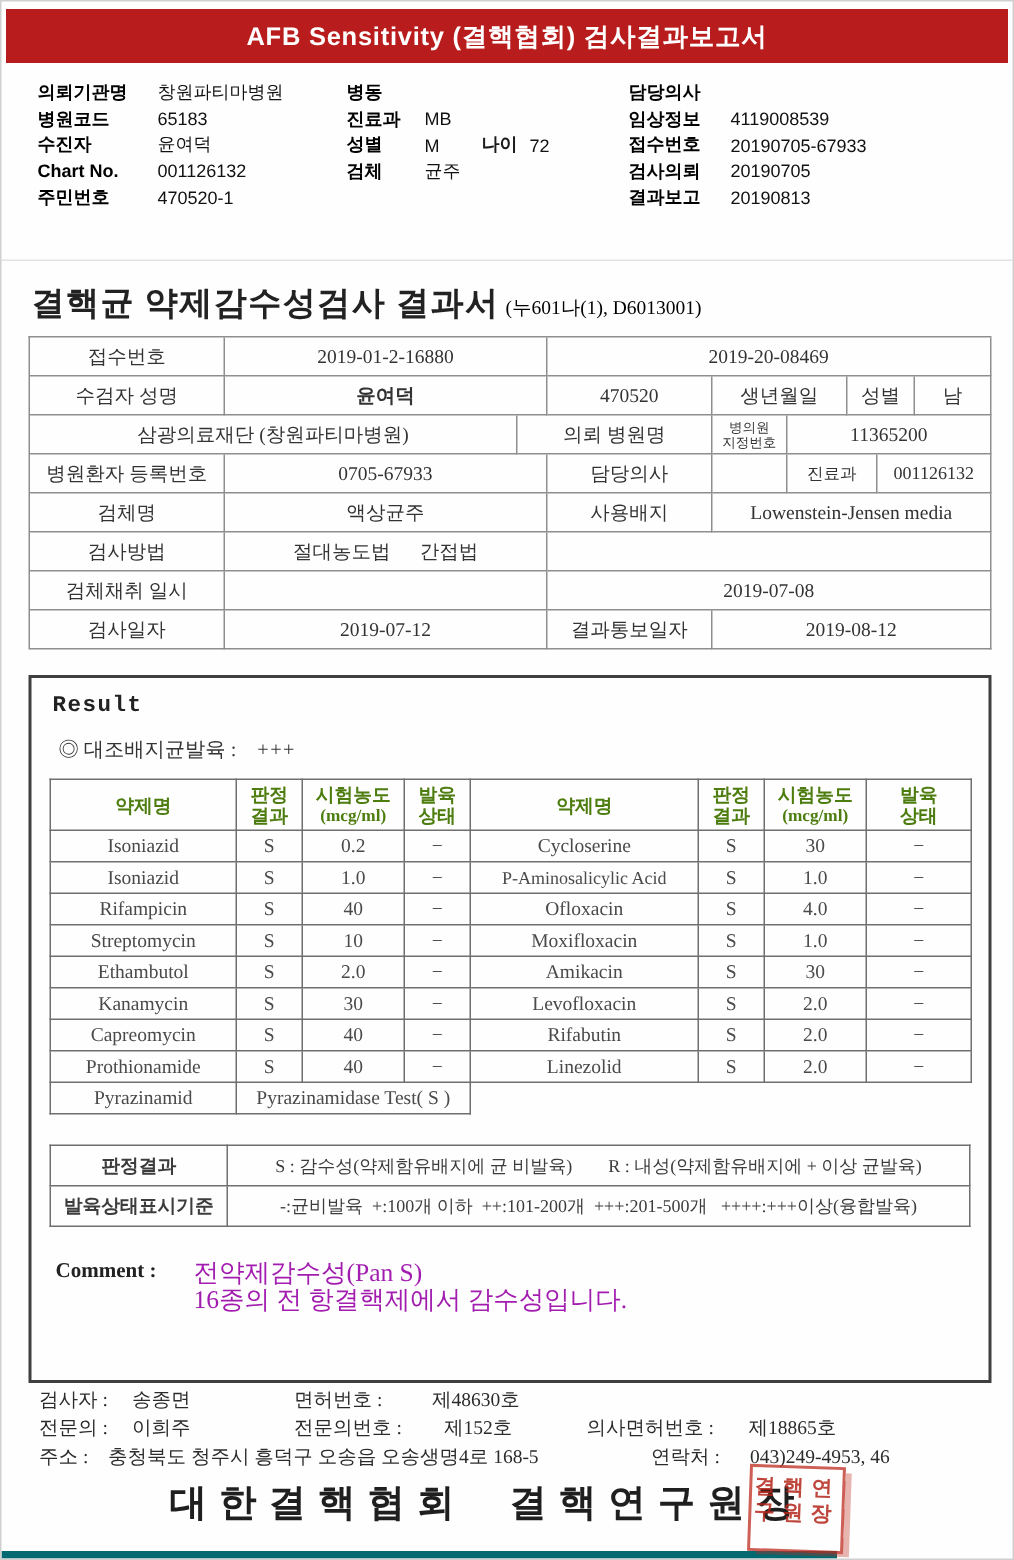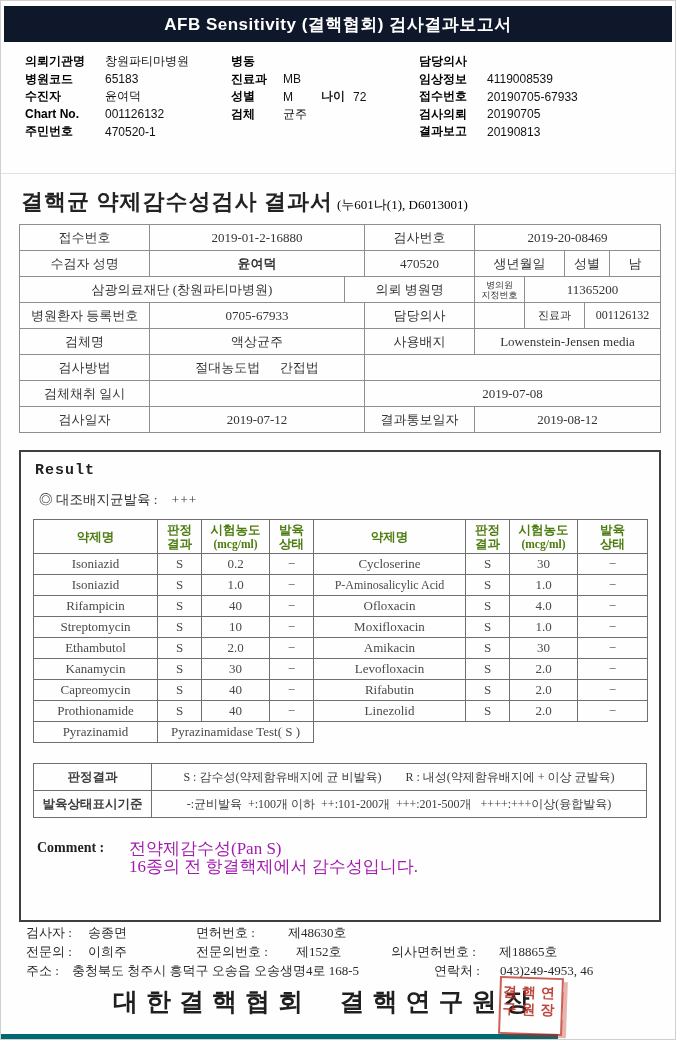--- a/index.html
+++ b/index.html
@@ -5,21 +5,21 @@
   * { margin:0; padding:0; box-sizing:border-box; }
   html,body { background:#eaeaea; }
   .page {
     position:relative; width:676px; height:1040px; background:#fefefe;
     border:1px solid #cfcfcf; overflow:hidden;
     font-family:"Liberation Sans", sans-serif; color:#1a1a1a;
   }
   
   .banner {
     position:absolute; top:5px; left:3px; right:3px; height:36px;
-    background:#0f172a; color:#ffffff; display:flex; align-items:center; justify-content:center;
+    background:#b91c1c; color:#ffffff; display:flex; align-items:center; justify-content:center;
     font-size:17px; font-weight:bold; letter-spacing:0.5px;
   }
   
   .info { position:absolute; top:52px; left:24px; right:8px; display:flex; font-size:12px; }
   .icol { display:flex; flex-direction:column; }
   .icol.c1 { width:206px; }
   .icol.c2 { width:188px; }
   .icol.c3 { width:240px; }
   .irow { display:flex; height:17.5px; align-items:center; }
   .ilab { font-weight:bold; color:#000; }
@@ -169,21 +169,20 @@
   <div class="doc">
 
     <div class="doc-title">
       <span class="big">결핵균 약제감수성검사 결과서</span><span class="small">(누601나(1), D6013001)</span>
     </div>
 
     <div class="mtable">
       <div class="mrow">
         <div class="mcell" style="flex:0 0 130px">접수번호</div>
         <div class="mcell" style="flex:0 0 215px">2019-01-2-16880</div>
-        <div class="mcell" style="flex:0 0 110px">검사번호</div>
         <div class="mcell last">2019-20-08469</div>
       </div>
       <div class="mrow">
         <div class="mcell" style="flex:0 0 130px">수검자 성명</div>
         <div class="mcell bold" style="flex:0 0 215px">윤여덕</div>
         <div class="mcell" style="flex:0 0 110px">470520</div>
         <div class="mcell" style="flex:0 0 90px">생년월일</div>
         <div class="mcell" style="flex:0 0 45px">성별</div>
         <div class="mcell last">남</div>
       </div>

